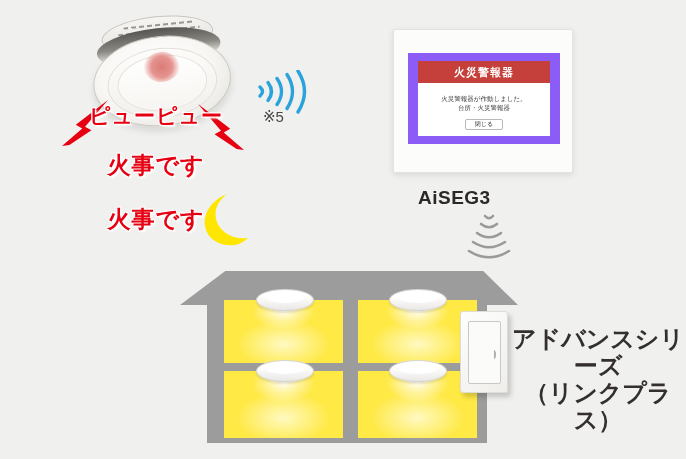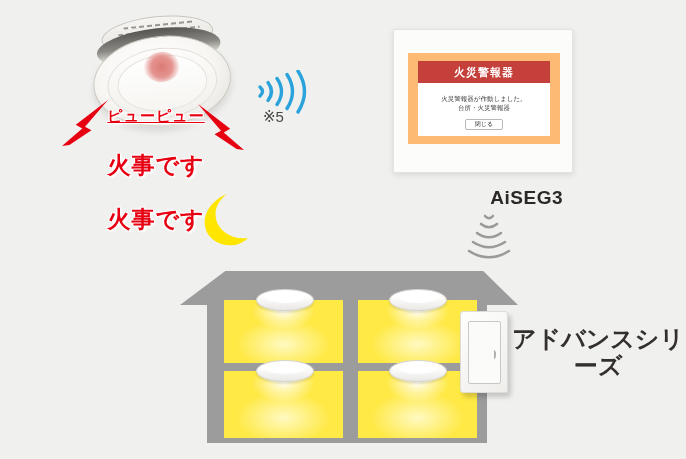--- a/index.html
+++ b/index.html
@@ -42,44 +42,44 @@
   }
 
   
   .bolt { width:46px; height:46px; }
 
   
   .alarm {
     left:70px; top:106px; width:172px; text-align:center; color:#e60012; font-weight:bold;
     text-shadow:-1px -1px 0 #fff,1px -1px 0 #fff,-1px 1px 0 #fff,1px 1px 0 #fff,2px 2px 2px rgba(255,255,255,.9);
   }
-  .alarm .sound { font-size:15px; line-height:19px; letter-spacing:1px;text-decoration:underline; }
+  .alarm .sound { font-size:21px; line-height:19px; letter-spacing:1px; }
   .alarm .fire  { font-size:23px; line-height:28px; letter-spacing:1px;margin-top:26px; }
 
   
   .note5 { left:263px; top:108px; font-size:15px; color:#4a4846; }
 
   
   .panel {
     left:393px; top:29px; width:180px; height:144px; background:#fcfcfb;
     border:1px solid #e4e3df; border-radius:2px; box-shadow:0 2px 6px rgba(0,0,0,.10);
   }
-  .bezel { position:absolute; left:14px; top:23px; width:152px; height:91px; background:#fdba74; }
+  .bezel { position:absolute; left:14px; top:23px; width:152px; height:91px; background:#8b5cf6; }
   .screen { position:absolute; left:10px; top:8px; width:132px; height:75px; background:#ffffff; }
   .scr-header {
     height:22px; background:#c5403a; color:#ffffff; font-size:11px; font-weight:bold;
     text-align:center; line-height:22px; letter-spacing:1px;
   }
   .scr-msg { margin-top:11px; text-align:center; font-size:6.5px; line-height:9px; color:#3a3836; }
   .scr-close {
     display:block; margin:7px auto 0; width:38px; height:11px; background:#fff;
     border:1px solid #b9b8b5; border-radius:2px; font-size:6px; line-height:9px;
     color:#3a3836; text-align:center; font-family:inherit;
   }
-  .aiseg-label { left:418px; top:187px; width:145px; text-align:right;
+  .aiseg-label { left:418px; top:187px; width:145px; text-align:left;
     font-size:19px; font-weight:bold; color:#2b2826; letter-spacing:.5px; }
 
   
   .roof { left:180px; top:271px; width:338px; height:34px; background:#9c9c9c;
     clip-path:polygon(13.4% 0,89.7% 0,100% 100%,0 100%); }
   .house-body { left:207px; top:296px; width:280px; height:147px; background:#9c9c9c; }
   .room { position:absolute; background:#ffe945; overflow:hidden; }
   .room-ul { left:17px; top:4px;  width:119px; height:63px; }
   .room-ur { left:151px; top:4px; width:119px; height:63px; }
   .room-ll { left:17px; top:75px;  width:119px; height:67px; }
@@ -206,15 +206,16 @@
   <div class="abs fixture" style="left:256px; top:360px;"></div>
   <div class="abs fixture" style="left:389px; top:360px;"></div>
 
   <div class="abs switch">
     <div class="switch-btn">
       <div class="switch-notch"></div>
     </div>
   </div>
   <div class="abs switch-label">
     <div>アドバンスシリーズ</div>
+    <div>（リンクプラス）</div>
   </div>
 
 </div>
 
 </body></html>

